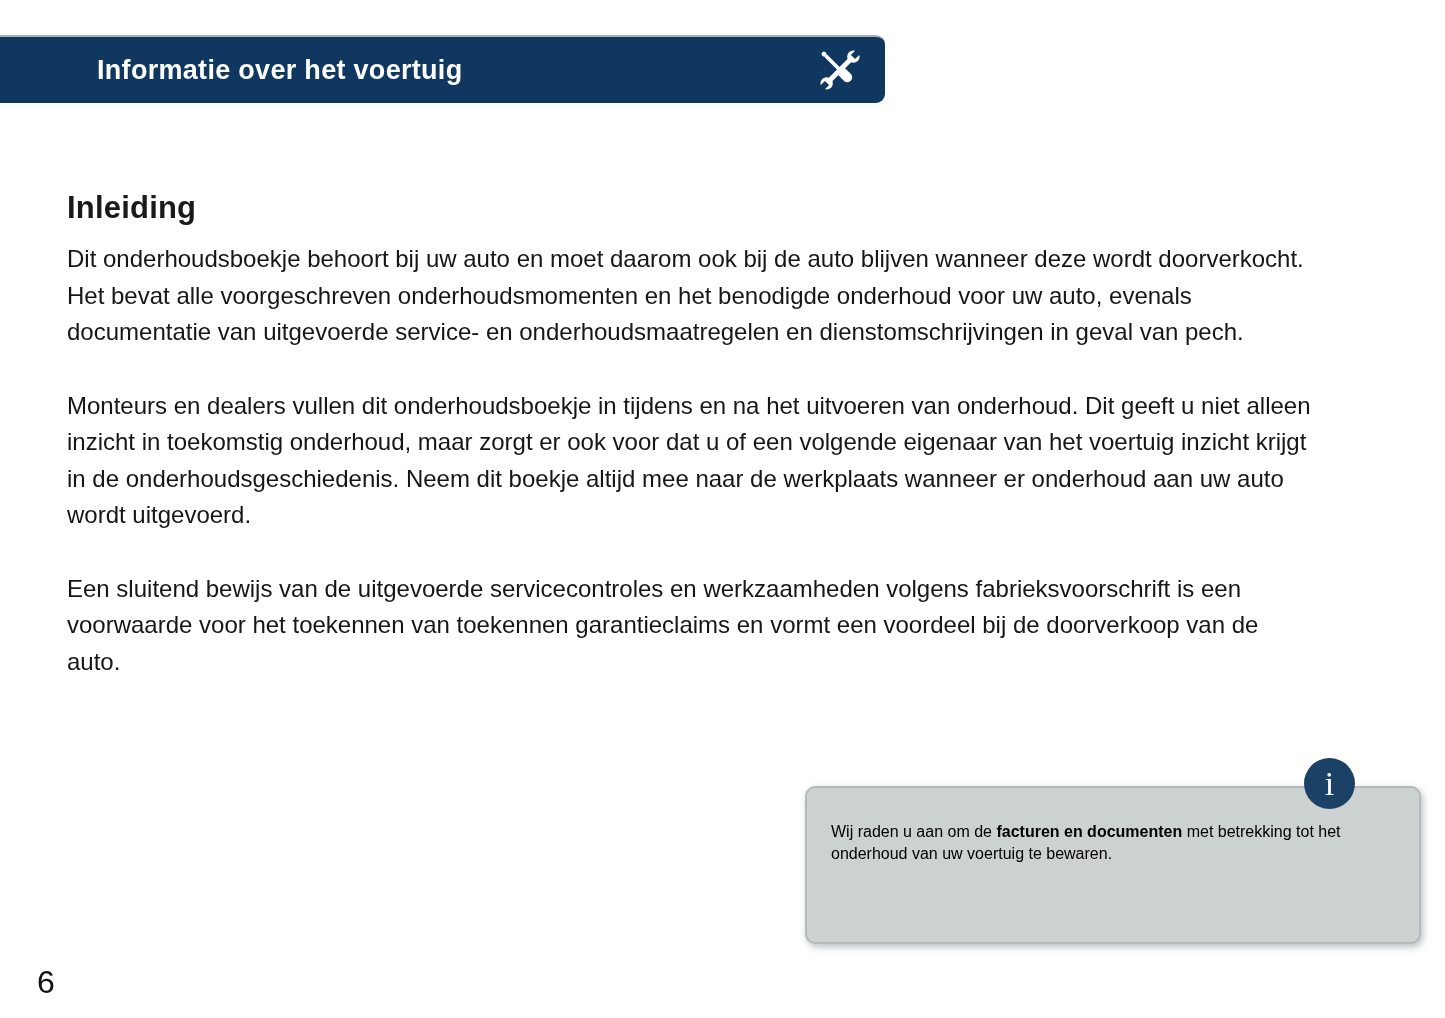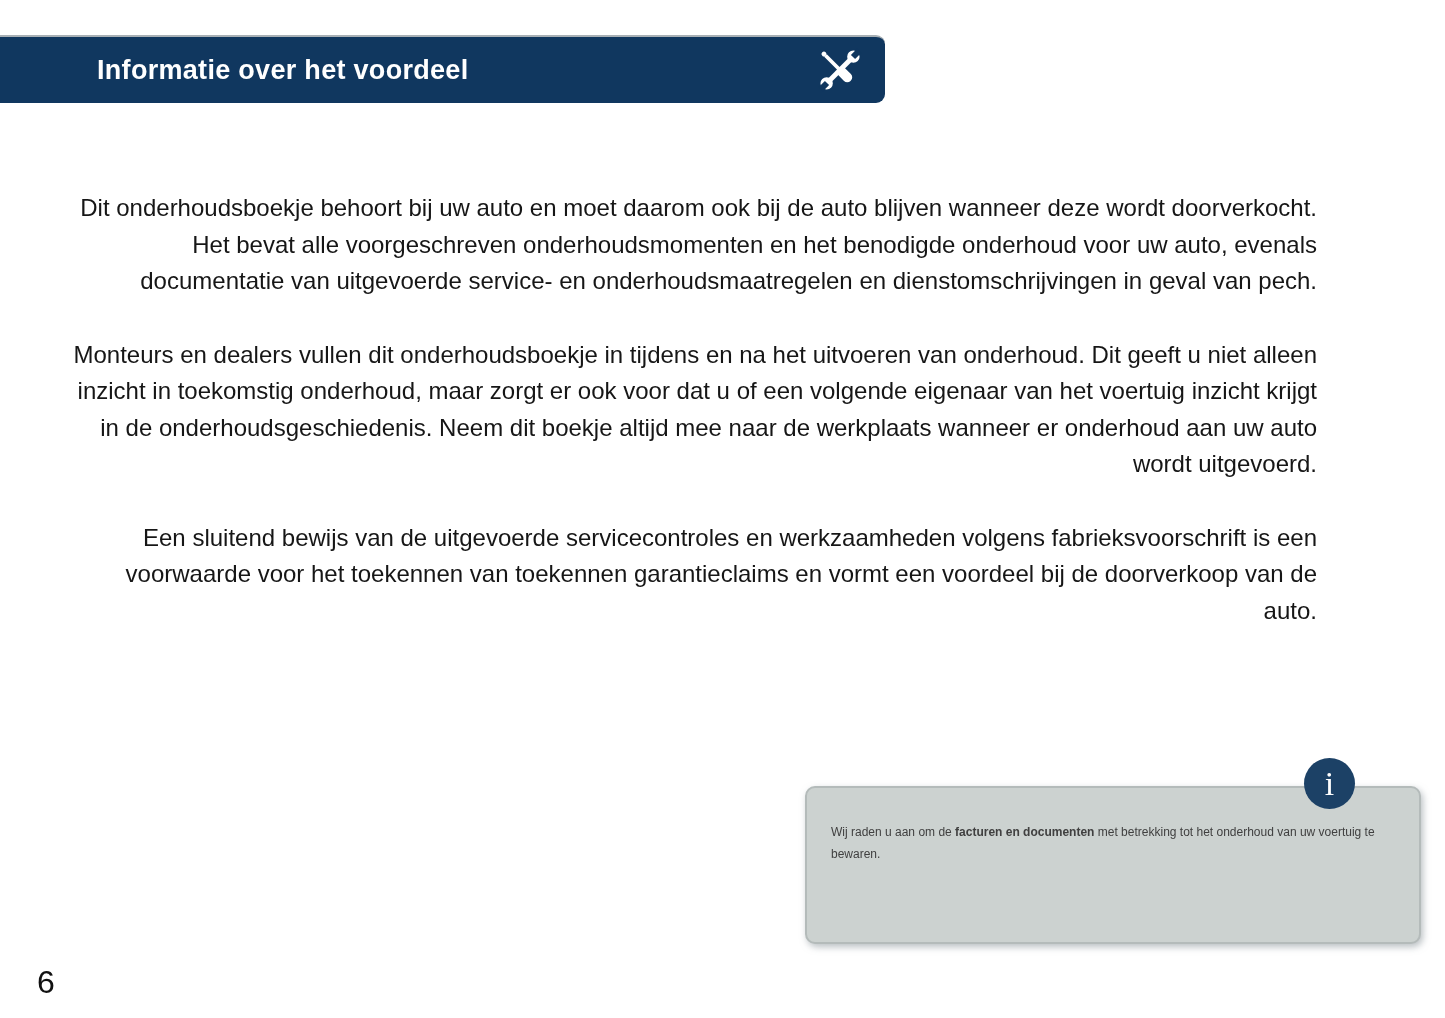--- a/index.html
+++ b/index.html
@@ -43,33 +43,32 @@
   main{
     position:absolute;left:67px;top:190px;width:1250px;
   }
   main h2{
     font-size:31px;font-weight:bold;color:#1a1a1a;
     letter-spacing:.2px;margin-bottom:15px;
   }
   main p{
     font-size:24px;line-height:36.5px;color:var(--body-text);
     margin-bottom:37px;
-    text-align:right;
   }
   .info-box{
     position:absolute;left:805px;top:786px;
     width:616px;height:158px;
     background:var(--info-box-bg);
     border:2px solid var(--info-box-border);
     border-radius:10px;
     padding:33px 24px 0 24px;
     box-shadow:2px 3px 7px rgba(130,140,145,.55);
   }
   .info-box p{
-    font-size:12px;line-height:22px;color:#404040;
+    font-size:16px;line-height:22px;color:#000000;
     margin-bottom:15px;
   }
   .info-circle{
     position:absolute;left:497px;top:-30px;
     width:51px;height:51px;border-radius:50%;
     background:var(--info-circle);
     color:#ffffff;
     display:flex;align-items:center;justify-content:center;
     font-family:"Liberation Serif", serif;
     font-size:34px;line-height:1;
@@ -78,21 +77,21 @@
     position:absolute;left:37px;top:964px;
     font-size:32px;color:#111111;
   }
 </style>
 </head>
 <body>
 
 <div class="page">
 
   <header class="header-bar">
-    <h1>Informatie over het voordeel</h1>
+    <h1>Informatie over het voertuig</h1>
     <span class="tools">
       <svg width="54" height="54" viewBox="0 0 100 100" aria-hidden="true">
         <g fill="#ffffff">
           <g transform="rotate(45 50 50)">
             <rect x="45.5" y="16" width="9" height="68"></rect>
             <circle cx="50" cy="15" r="11.5"></circle>
             <rect class="notch" x="44.5" y="0" width="11" height="16"></rect>
             <circle cx="50" cy="85" r="11.5"></circle>
             <rect class="notch" x="44.5" y="84" width="11" height="16"></rect>
           </g>
@@ -100,20 +99,21 @@
             <circle cx="50" cy="8" r="4.5"></circle>
             <rect x="46.6" y="12" width="6.8" height="38"></rect>
             <rect x="41" y="47" width="18" height="31" rx="8.5"></rect>
           </g>
         </g>
       </svg>
     </span>
   </header>
 
   <main>
+    <h2>Inleiding</h2>
     <p>Dit onderhoudsboekje behoort bij uw auto en moet daarom ook bij de auto blijven wanneer deze wordt doorverkocht. Het bevat alle voorgeschreven onderhoudsmomenten en het benodigde onderhoud voor uw auto, evenals documentatie van uitgevoerde service- en onderhoudsmaatregelen en dienstomschri­jvingen in geval van pech.</p>
     <p>Monteurs en dealers vullen dit onderhoudsboekje in tijdens en na het uitvoeren van onderhoud. Dit geeft u niet alleen inzicht in toekomstig onderhoud, maar zorgt er ook voor dat u of een volgende eigenaar van het voertuig inzicht krijgt in de onderhoudsgeschiedenis. Neem dit boekje altijd mee naar de werkplaats wanneer er onderhoud aan uw auto wordt uitgevoerd.</p>
     <p>Een sluitend bewijs van de uitgevoerde servicecontroles en werkzaamheden volgens fabrieksvoorschrift is een voorwaarde voor het toekennen van toekennen garantieclaims en vormt een voordeel bij de doorverkoop van de auto.</p>
   </main>
 
   <aside class="info-box">
     <div class="info-circle">
       <span>i</span>
     </div>
     <p><span>Wij raden u aan om de </span><strong>facturen en documenten</strong><span> met betrekking tot het onderhoud van uw voertuig te bewaren.</span></p>

